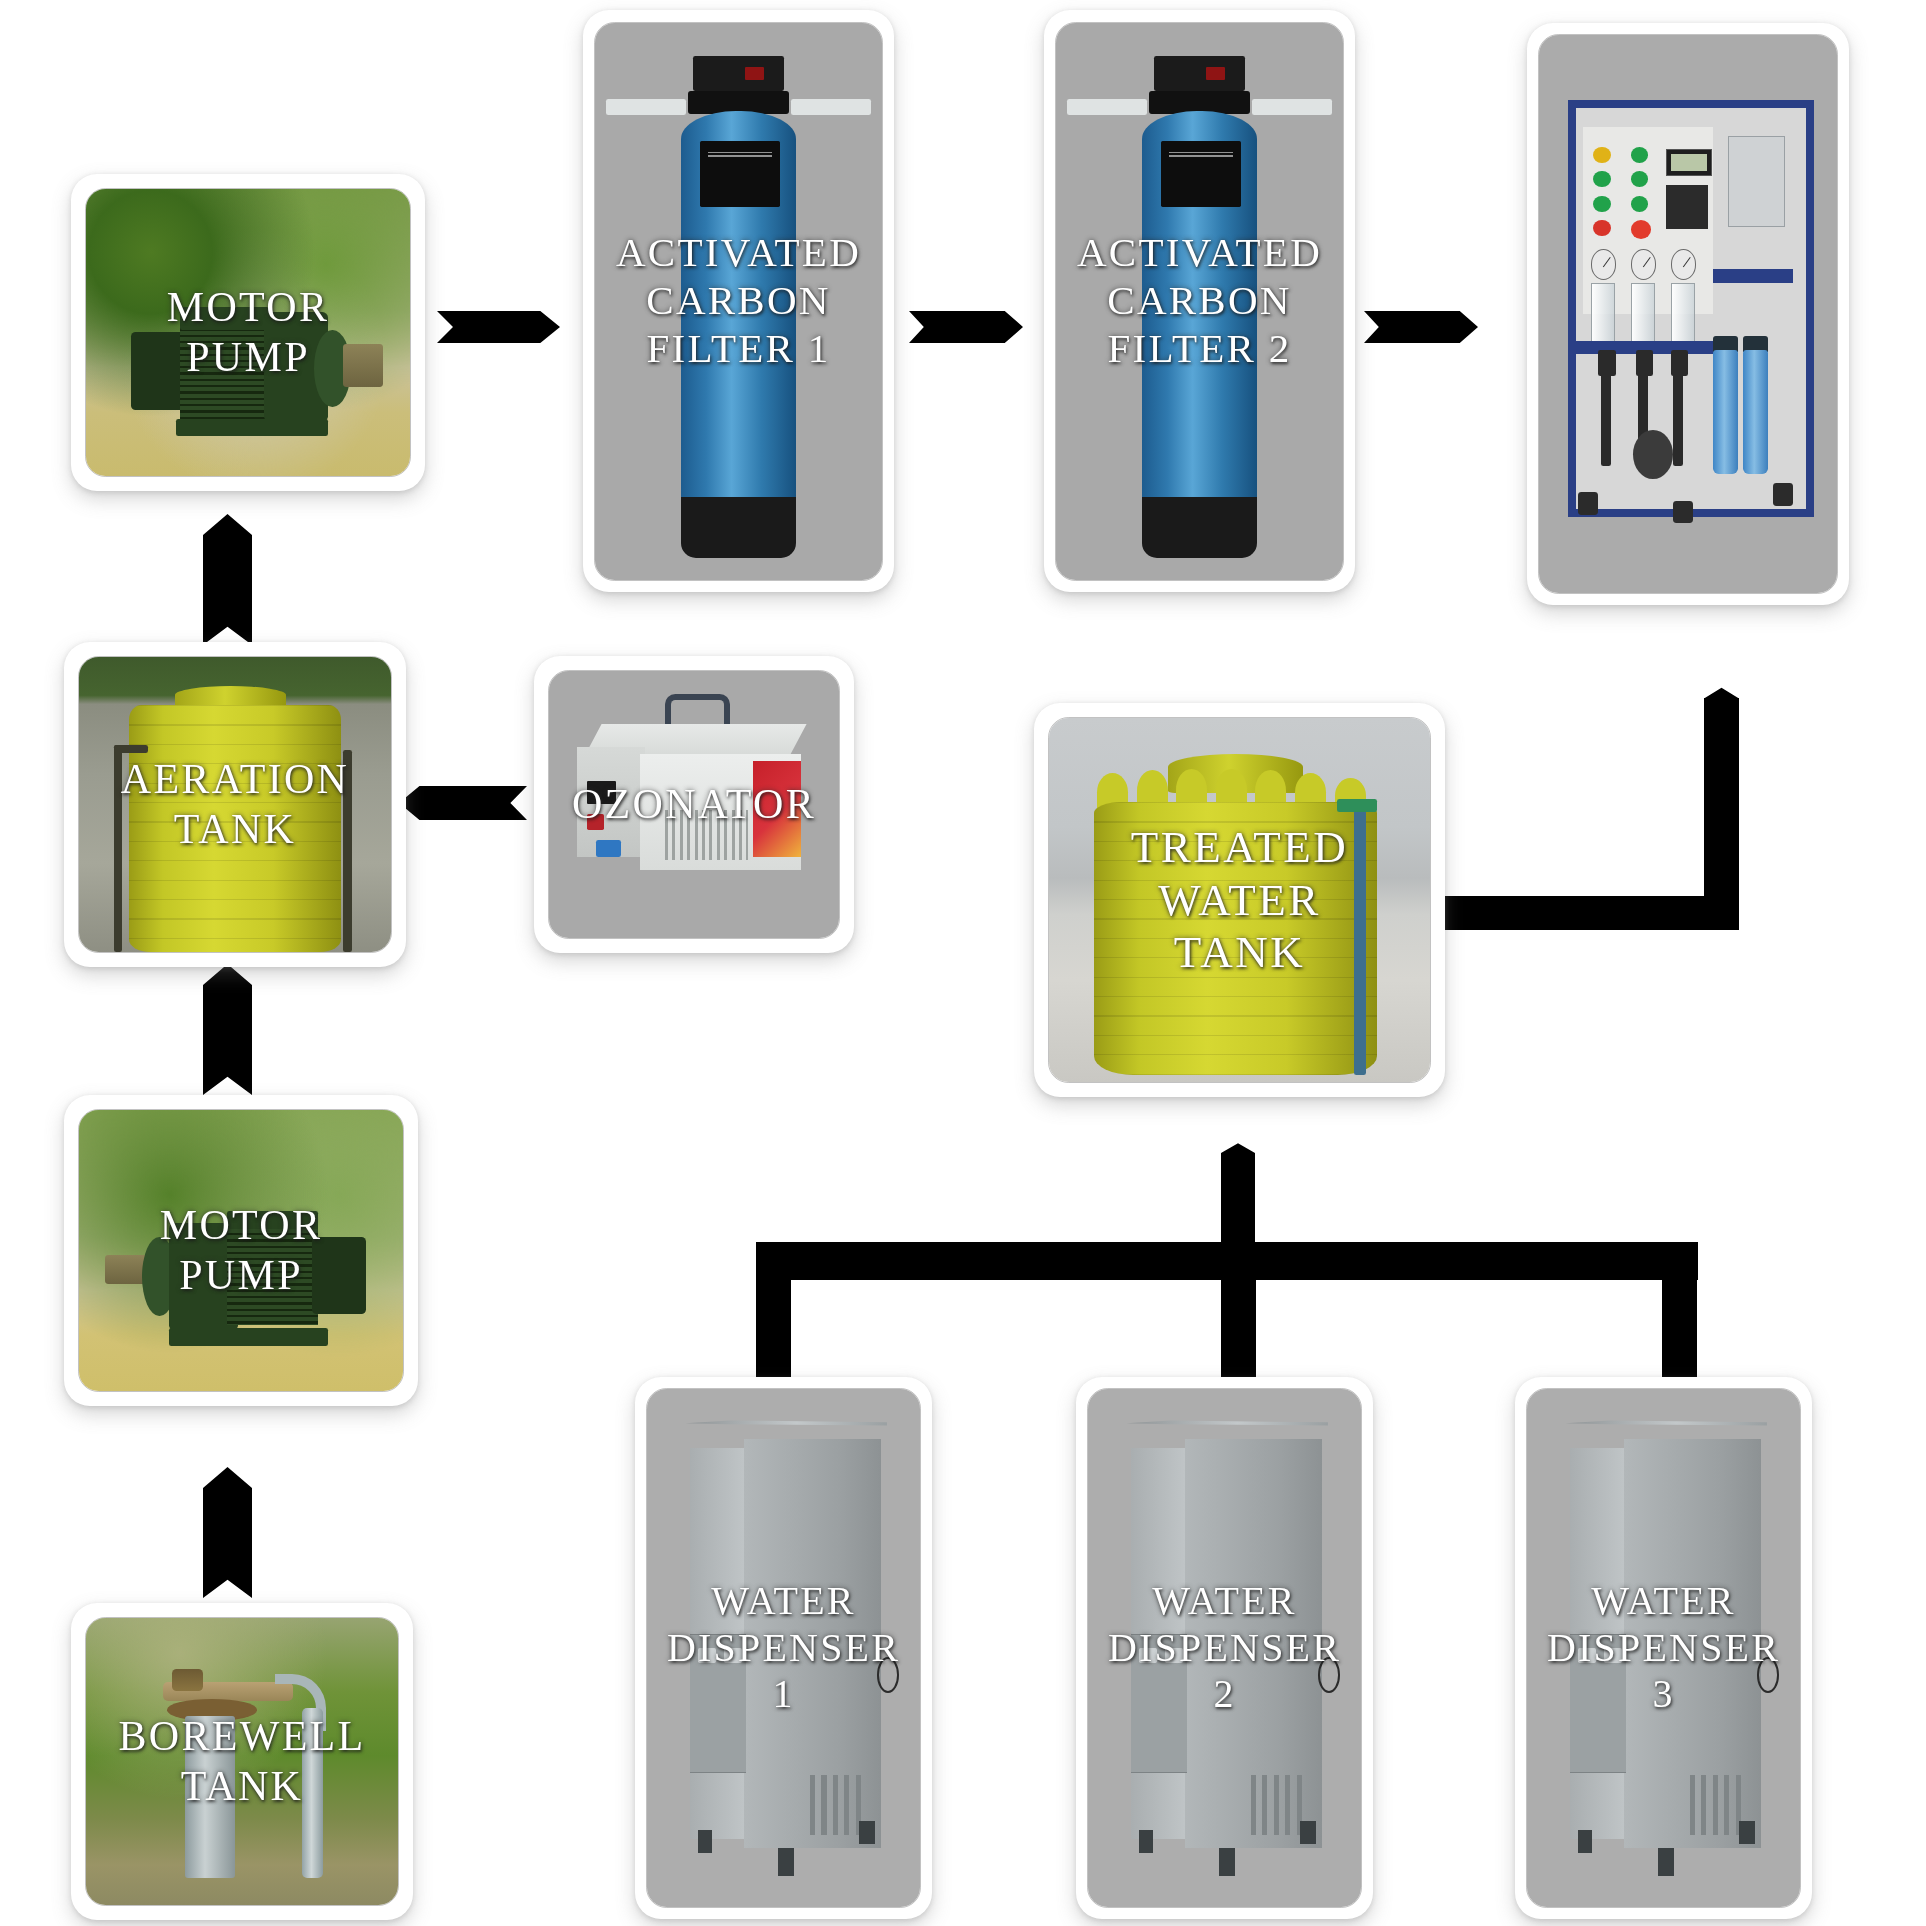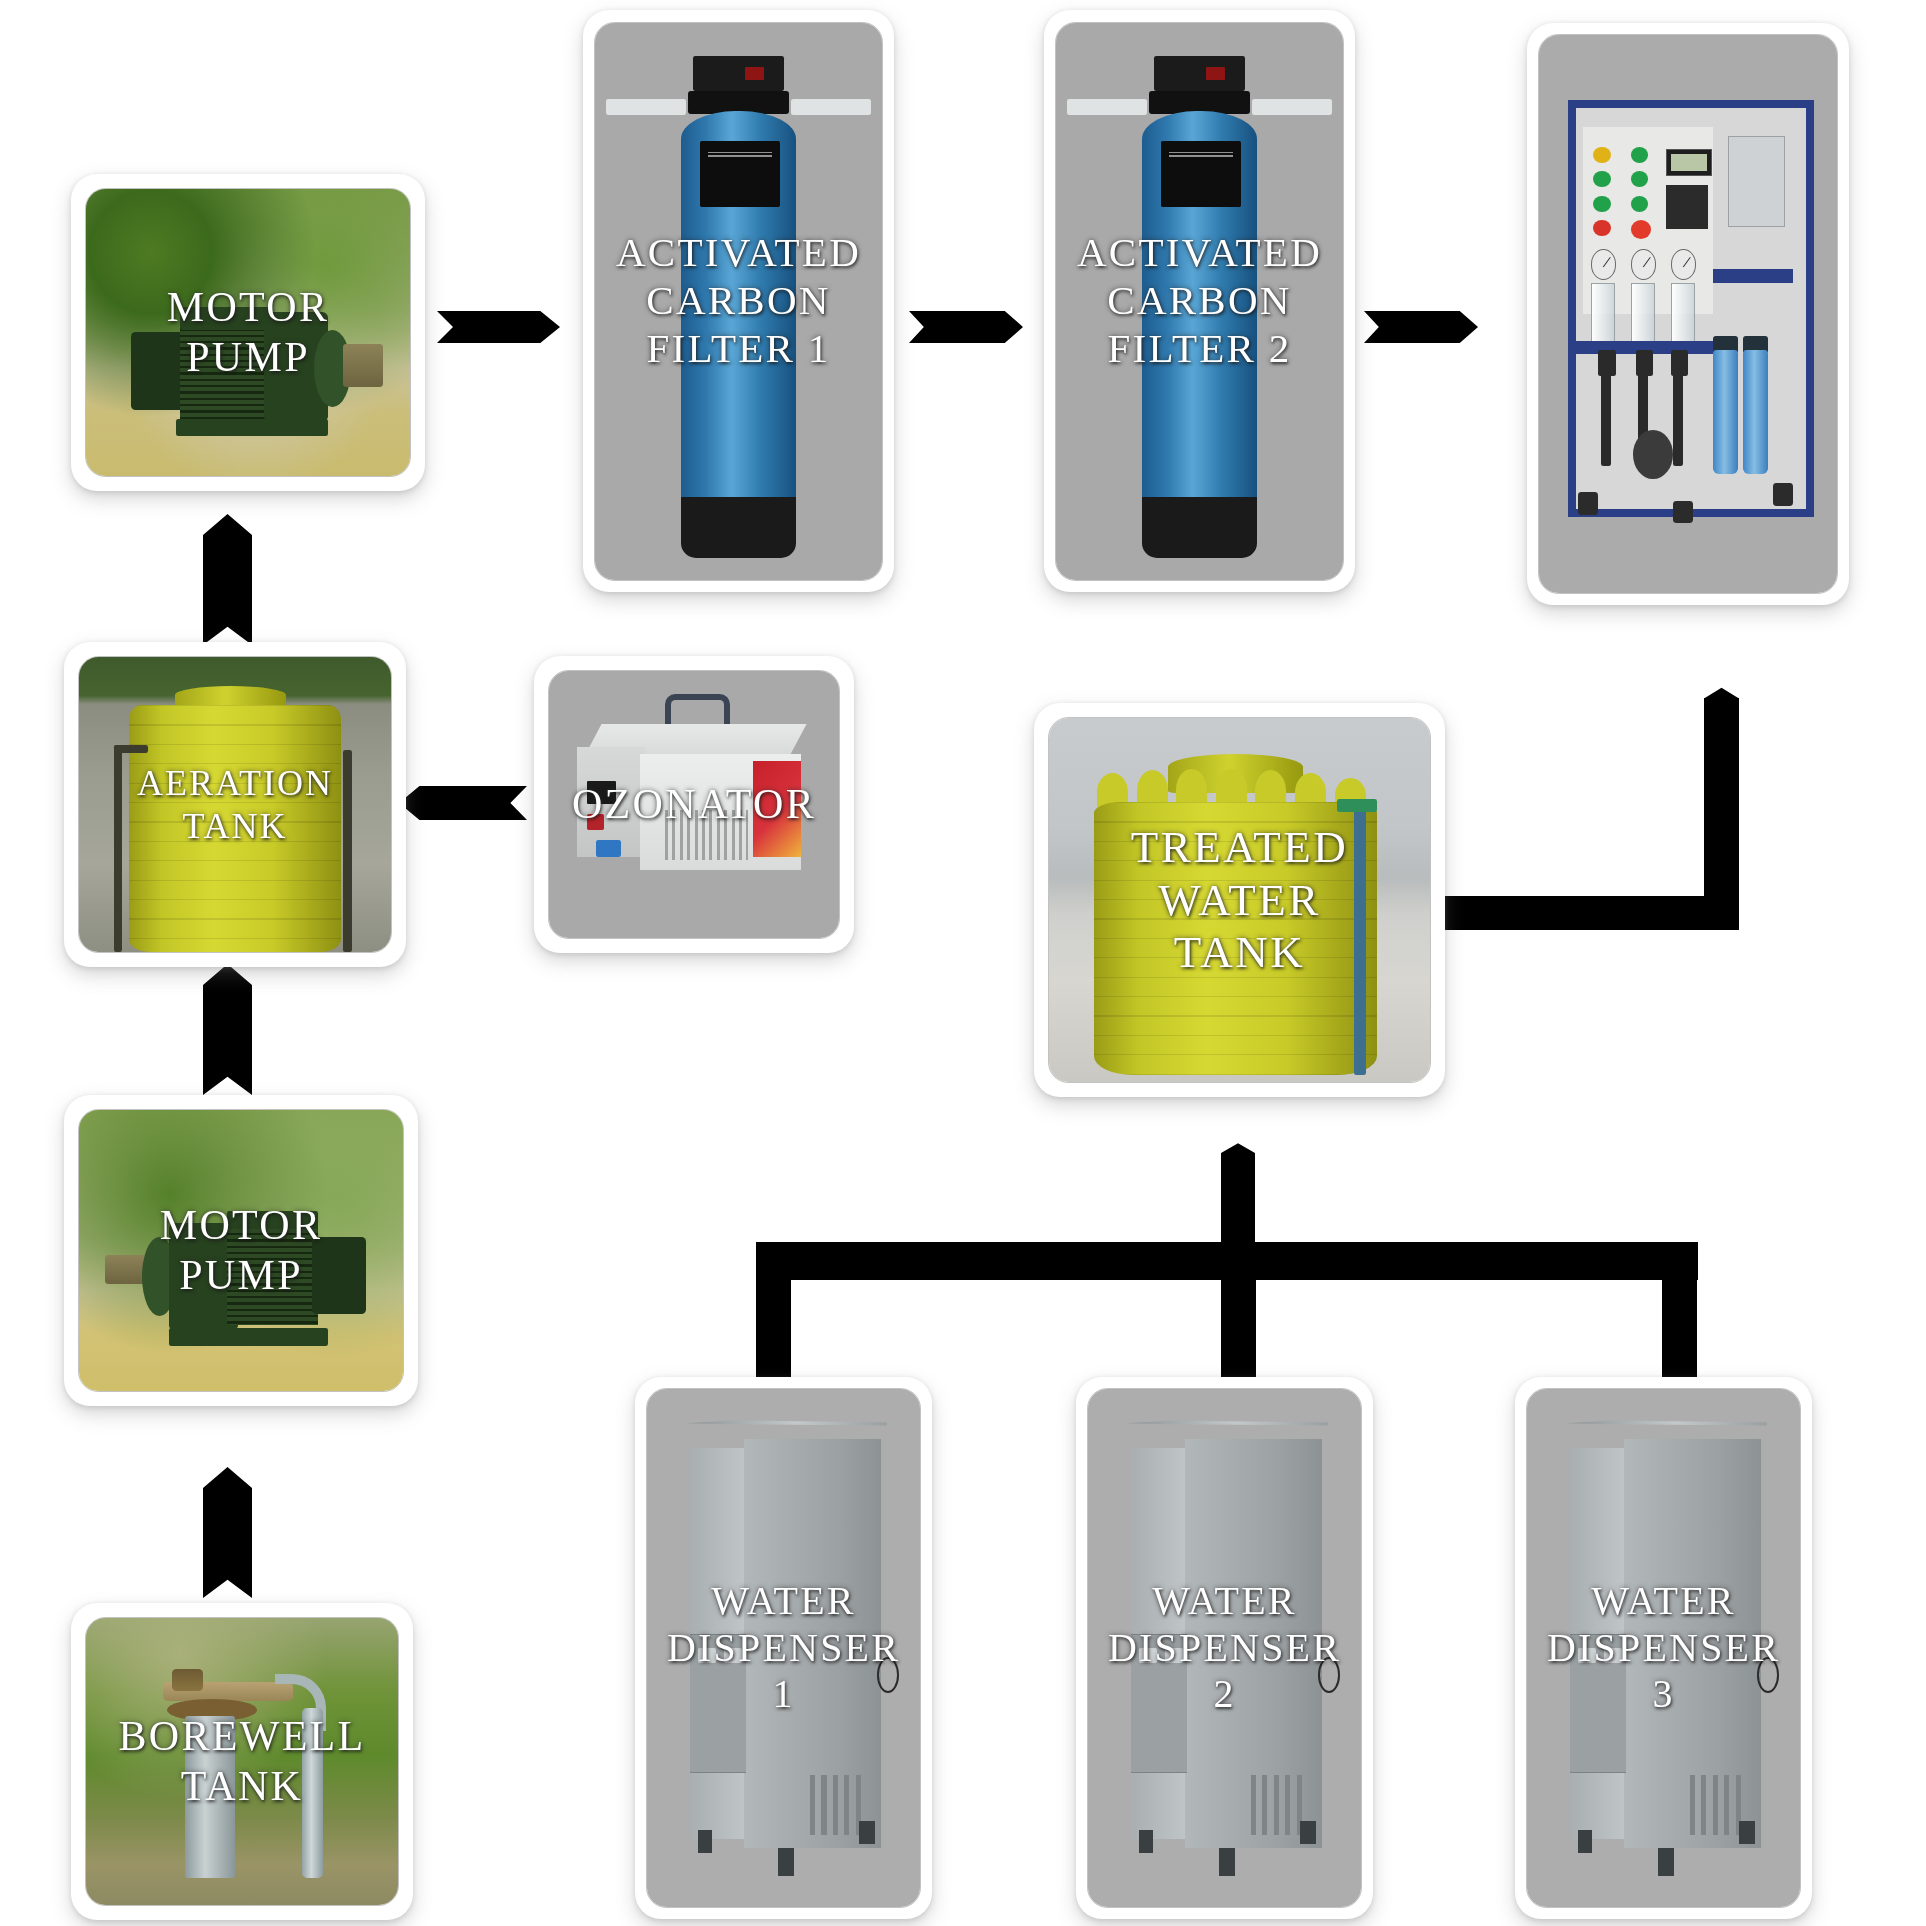--- a/index.html
+++ b/index.html
@@ -331,21 +331,21 @@
   <div class="card" style="left:64px;top:642px;width:342px;height:325px;">
     <div class="photo">
       <div class="sc bg-wall"></div>
       <div class="ytank" style="left:16%;top:10%;width:68%;height:90%;">
         <div class="lid" style="left:22%;top:0;width:52%;height:10%;"></div>
         <div class="drum" style="top:7%;height:93%;border-radius:6% 6% 10% 10% / 6% 6% 5% 5%;"></div>
         <div class="pipe" style="left:-7%;top:22%;width:4%;height:78%;background:#3c3c2e;"></div>
         <div class="pipe" style="left:-7%;top:22%;width:16%;height:3%;background:#3c3c2e;"></div>
         <div class="pipe" style="left:101%;top:24%;width:4%;height:76%;background:#3c3c2e;"></div>
       </div>
-      <div class="label" style="font-size:36px;">AERATION
+      <div class="label" style="font-size:42px;">AERATION
 TANK</div>
     </div>
   </div>
 
   <div class="card" style="left:534px;top:656px;width:320px;height:297px;">
     <div class="photo">
       <div class="sc bg-studio"></div>
       <div class="ozo" style="left:8%;top:20%;width:84%;height:62%;">
         <div class="handle" style="left:38%;top:-18%;width:22%;height:18%;"></div>
         <div class="top" style="left:8%;top:0;width:84%;height:24%;"></div>

